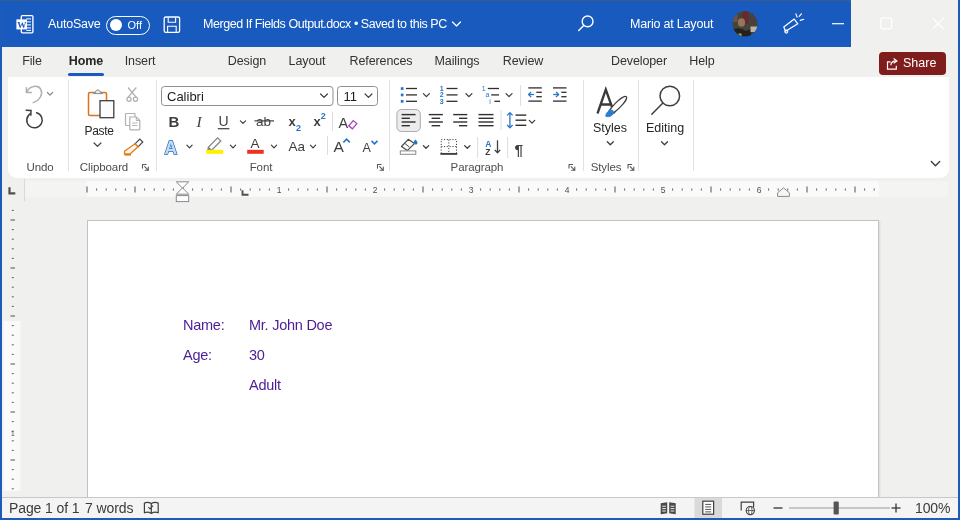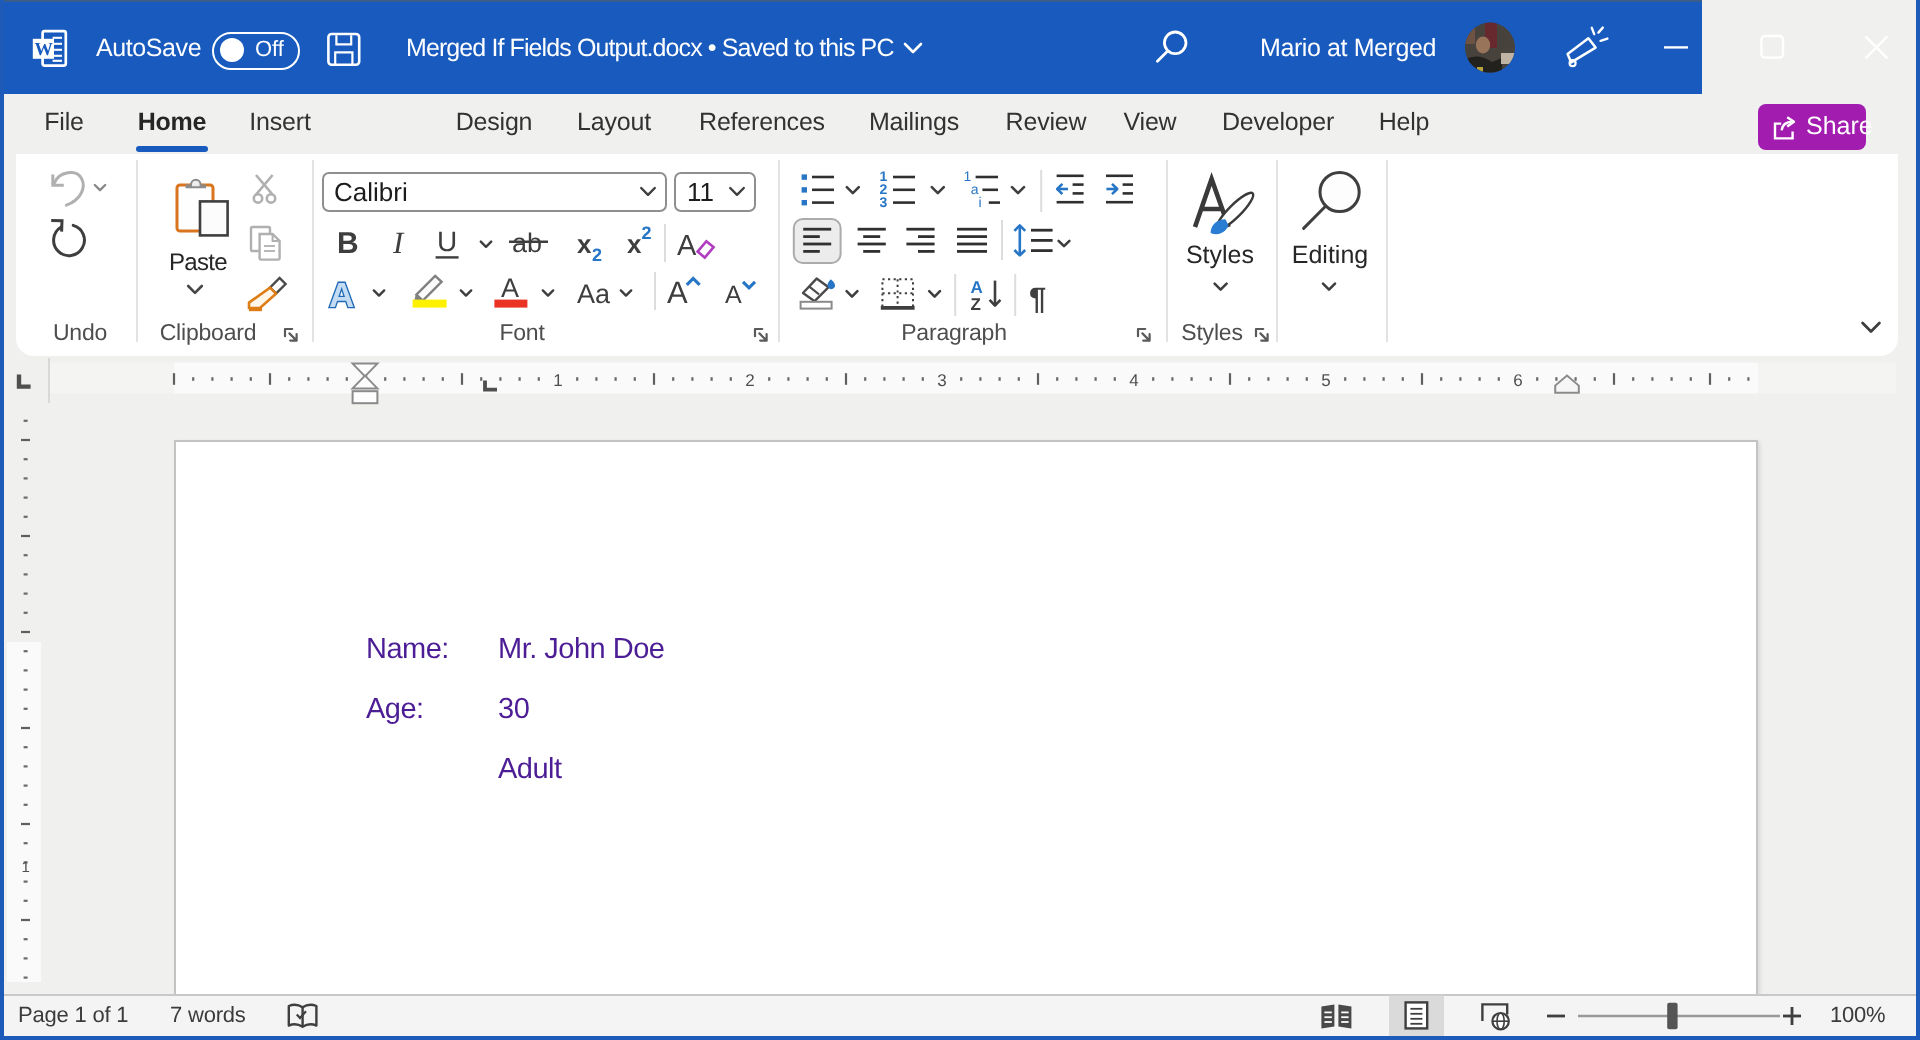--- a/index.html
+++ b/index.html
@@ -4,46 +4,46 @@
 <style>
 * { margin:0; padding:0; box-sizing:border-box; }
 html,body { width:960px; height:520px; overflow:hidden; font-family:"Liberation Sans", sans-serif; }
 body { position:relative; background:#f0f0ef; }
 .abs { position:absolute; }
 svg { position:absolute; left:0; top:0; overflow:visible; }
 #titlebar { position:absolute; left:0; top:0; width:851px; height:47px; background:#185abd; border-top:1px solid #3a5e8c; }
 #titlebar .txt { position:absolute; top:0; height:47px; line-height:47px; font-size:12.5px; letter-spacing:-0.2px; color:#fff; white-space:nowrap; }
 #tabrow { position:absolute; left:0; top:47px; width:960px; height:30px; background:#f0f0ef; }
 .tab { position:absolute; top:0; height:30px; line-height:29px; font-size:12.5px; letter-spacing:-0.1px; color:#323232; text-align:center; width:80px; }
-#sharebtn { position:absolute; left:879px; top:5px; width:54px; height:23px; background:#a21caf; border-radius:4px; }
+#sharebtn { position:absolute; left:879px; top:5px; width:67px; height:23px; background:#7f1d1d; border-radius:4px; }
 #sharebtn span { position:absolute; left:24px; top:0; line-height:22px; font-size:12.5px; color:#fff; }
 #ribbon { position:absolute; left:0; top:77px; width:960px; height:101px; background:#f0f0ef; }
 #ribboncard { position:absolute; left:8px; top:0; width:941px; height:101px; background:#fff; border-radius:0 0 9px 9px; }
 .gsep { position:absolute; top:3px; height:91px; width:1px; background:#e3e3e3; }
 .glabel { position:absolute; top:84px; width:80px; height:15px; font-size:11.5px; letter-spacing:-0.1px; color:#4e4e4e; text-align:center; }
 .btxt { position:absolute; font-size:12px; letter-spacing:-0.35px; color:#262626; text-align:center; width:44px; }
 #docarea { position:absolute; left:0; top:203px; width:960px; height:294px; background:#f0f0ef; }
 #page { position:absolute; left:87px; top:17px; width:792px; height:277px; background:#fff; border:1px solid #c3c3c3; border-bottom:none; box-shadow:1px 1px 2px rgba(0,0,0,0.10); }
 .doctext { position:absolute; font-size:14.5px; letter-spacing:-0.25px; color:#4c1d95; white-space:nowrap; }
-#statusbar { position:absolute; left:0; top:497px; width:960px; height:21px; background:#f4f4f4; border-top:1px solid #c8c8c8; font-size:11px; color:#3b3b3b; }
+#statusbar { position:absolute; left:0; top:497px; width:960px; height:21px; background:#f4f4f4; border-top:1px solid #c8c8c8; font-size:14px; color:#3b3b3b; }
 #statusbar .s { position:absolute; top:0; height:20px; line-height:20px; white-space:nowrap; letter-spacing:-0.1px; }
 #bl { position:absolute; left:0; top:0; width:2px; height:520px; background:#1e5bb8; }
 #br { position:absolute; right:0; top:0; width:2px; height:520px; background:#1e5bb8; }
 #bb { position:absolute; left:0; top:518px; width:960px; height:2px; background:#1e5bb8; }
 </style>
 </head>
 <body>
 <div id="titlebar">
   <div class="txt" style="left:48px;">AutoSave</div>
   <div class="abs" style="left:106px; top:14.5px; width:44px; height:19px; border:1.5px solid #fff; border-radius:10px;">
     <div class="abs" style="left:2.5px; top:2px; width:12px; height:12px; background:#fff; border-radius:50%;"></div>
     <div class="abs" style="left:20.5px; top:2px; font-size:11px; color:#fff;">Off</div>
   </div>
   <div class="txt" style="left:203px; letter-spacing:-0.45px;">Merged If Fields Output.docx • Saved to this PC</div>
-  <div class="txt" style="left:630px;">Mario at Merged</div>
+  <div class="txt" style="left:630px;">Mario at Layout</div>
 </div>
 <svg width="960" height="47" viewBox="0 0 960 47">
     <rect x="21.3" y="15.6" width="11.6" height="17.2" rx="1" fill="none" stroke="#ffffff" stroke-width="1.35"></rect>
 <line x1="26.3" y1="18.9" x2="31" y2="18.9" stroke="#ffffff" stroke-width="1.05"></line>
 <line x1="26.3" y1="21.9" x2="31" y2="21.9" stroke="#ffffff" stroke-width="1.05"></line>
 <line x1="26.3" y1="24.9" x2="31" y2="24.9" stroke="#ffffff" stroke-width="1.05"></line>
 <line x1="26.3" y1="27.9" x2="31" y2="27.9" stroke="#ffffff" stroke-width="1.05"></line>
 <line x1="26.3" y1="30.4" x2="31" y2="30.4" stroke="#ffffff" stroke-width="1.05"></line>
 <rect x="16.4" y="19.4" width="10.6" height="10" fill="#ffffff"></rect>
 <text x="17.2" y="27.6" font-size="9.2" font-weight="bold" font-family="Liberation Serif, serif" fill="#185abd">W</text>
@@ -78,21 +78,20 @@
 <div id="tabrow">
   <div class="tab" style="left:-8px;">File</div>
   <div class="tab" style="left:46px; color:#262626; font-weight:bold;">Home<div style="position:absolute;left:22px;right:22px;bottom:1px;height:3px;background:#185abd;border-radius:2px;"></div></div>
   <div class="tab" style="left:100px;">Insert</div>
   <div class="tab" style="left:153px;margin-top:32px;">Draw</div>
   <div class="tab" style="left:207px;">Design</div>
   <div class="tab" style="left:267px;">Layout</div>
   <div class="tab" style="left:341px;">References</div>
   <div class="tab" style="left:417px;">Mailings</div>
   <div class="tab" style="left:483px;">Review</div>
-  <div class="tab" style="left:535px;">View</div>
   <div class="tab" style="left:599px;">Developer</div>
   <div class="tab" style="left:662px;">Help</div>
   <div id="sharebtn">
       <span>Share</span>
     </div>
 </div>
 <svg width="960" height="32" viewBox="0 0 960 32" style="top:47px;">
     <path d="M890.6,14.8 h-3.1 v7.4 h8.8 v-3.4" fill="none" stroke="#ffffff" stroke-width="1.2"></path>
     <path d="M890.8,18.2 c0.3,-2.6 2.2,-4.2 5.4,-4.3" fill="none" stroke="#ffffff" stroke-width="1.2"></path>
     <path d="M893.6,11.6 l3.4,2.3 l-3.4,2.4" fill="none" stroke="#ffffff" stroke-width="1.2" stroke-linejoin="round"></path>

